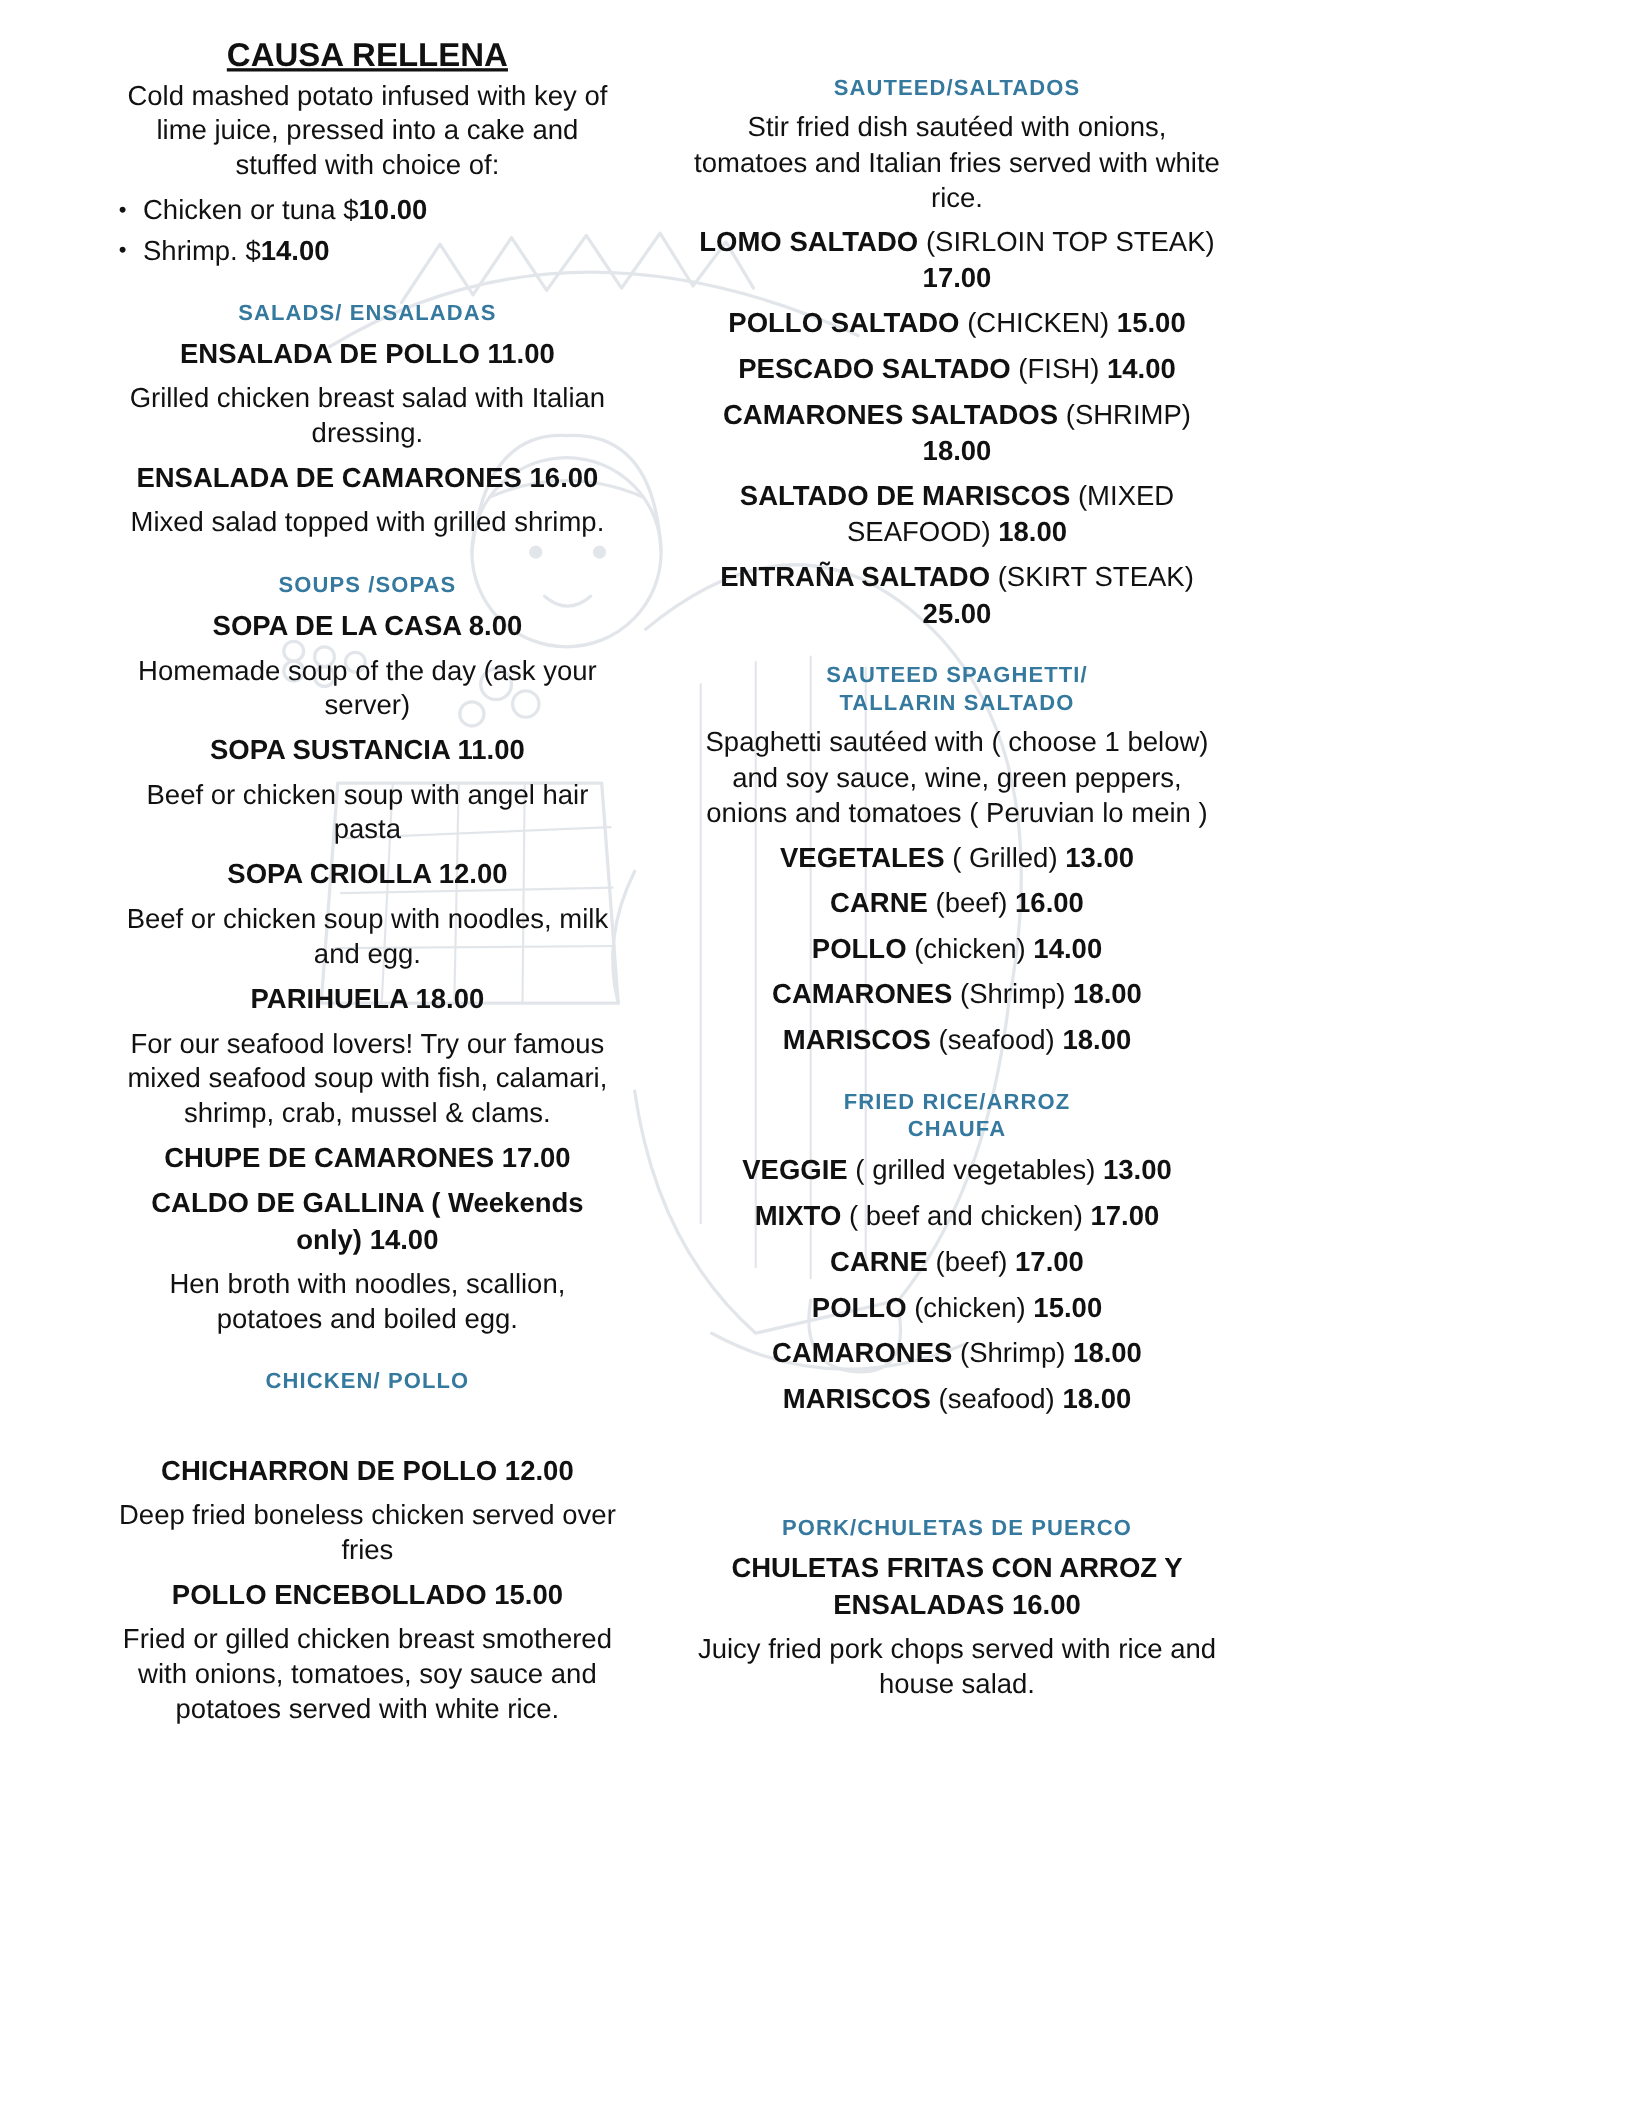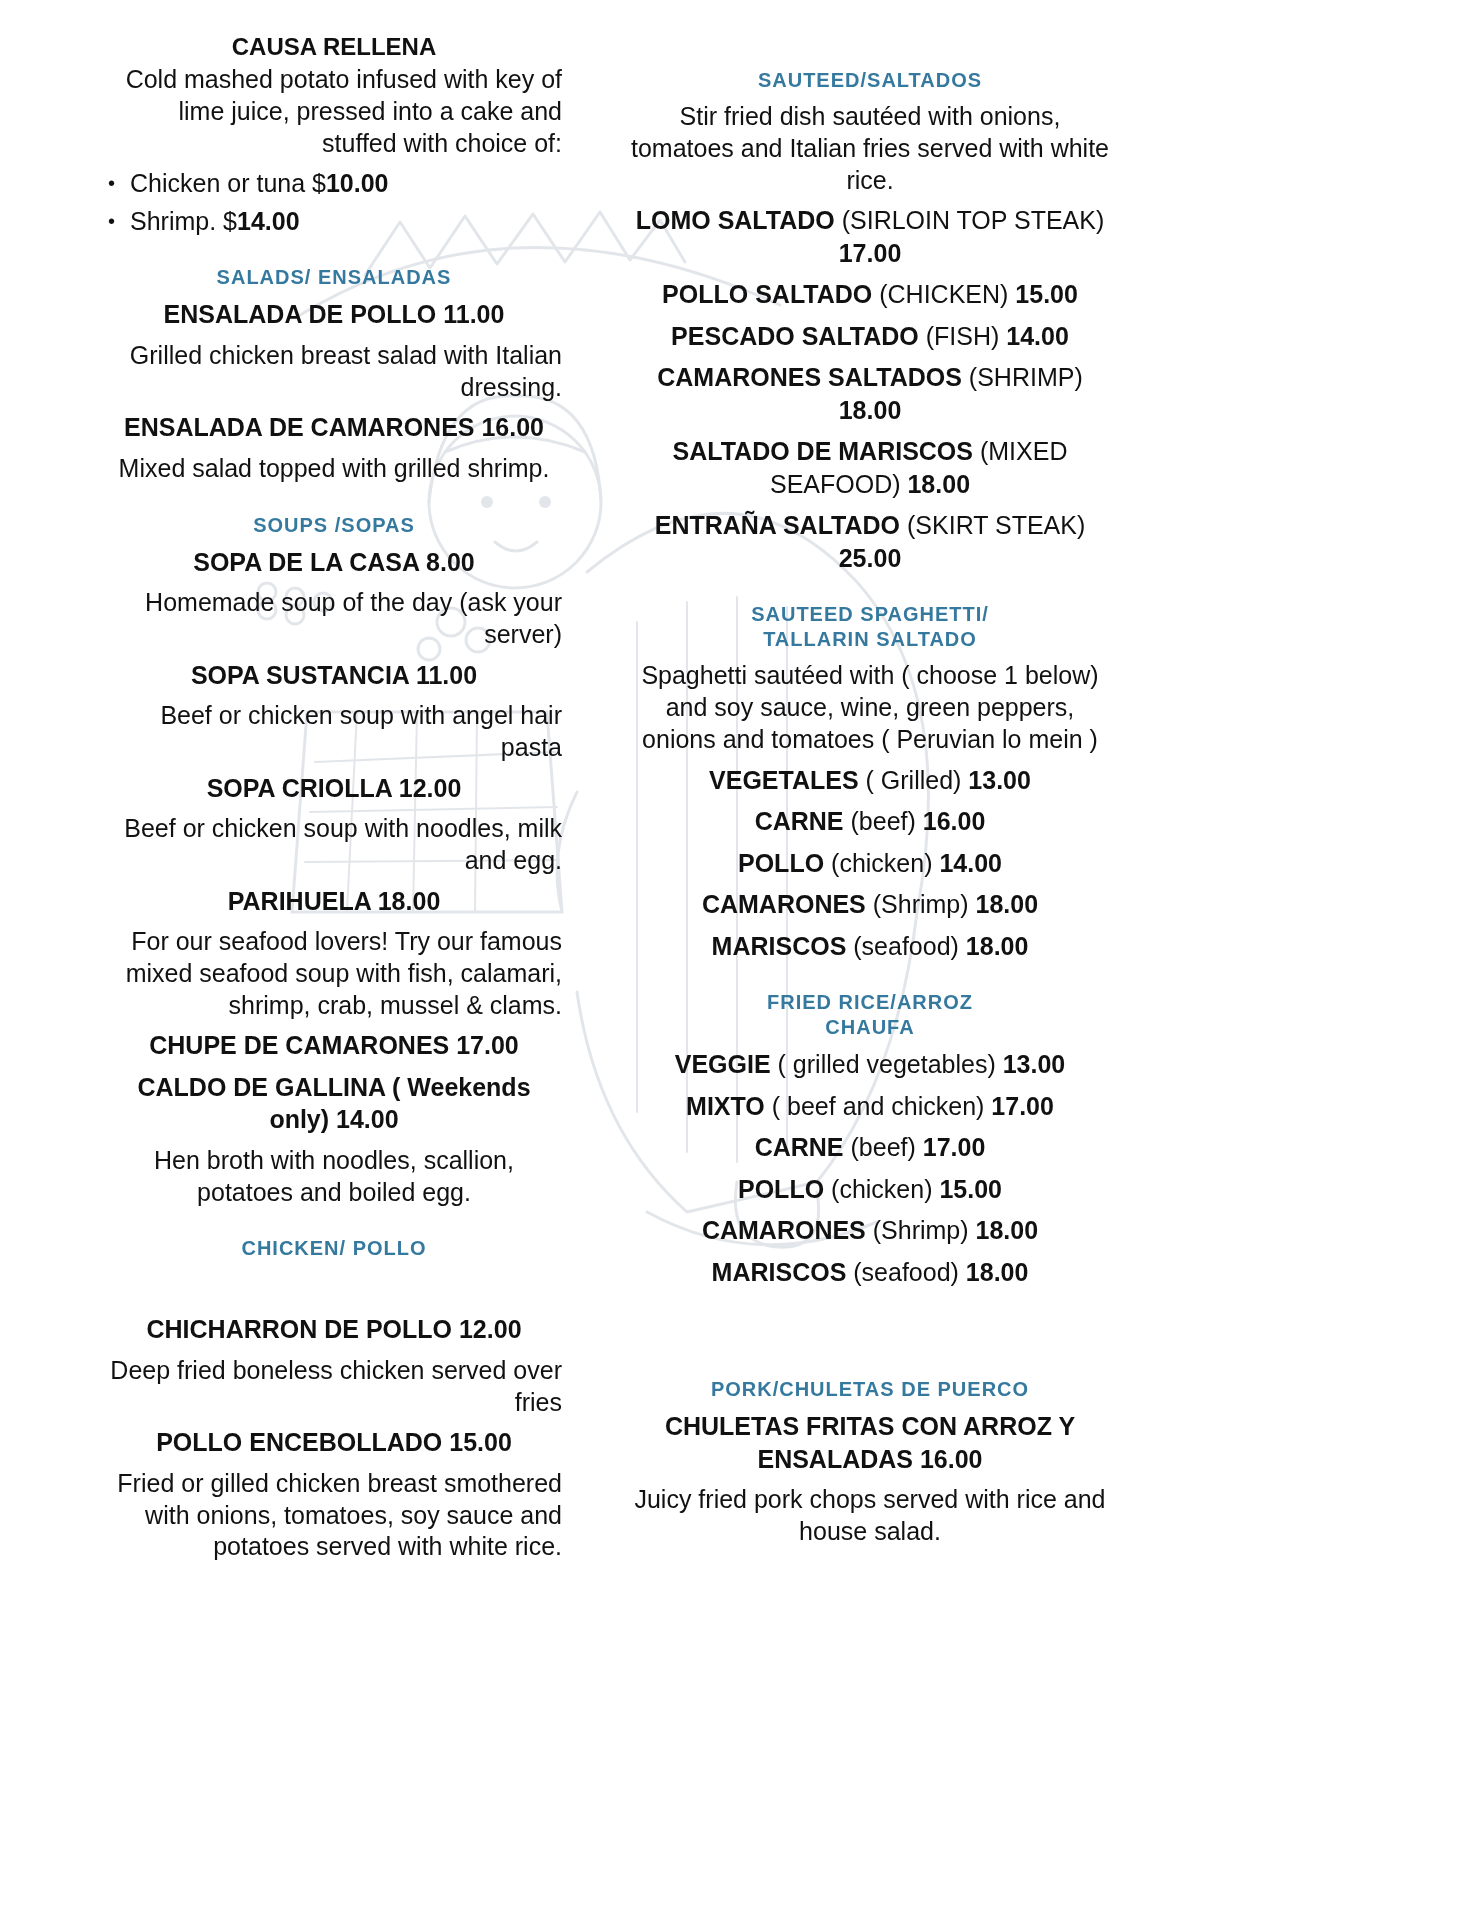--- a/index.html
+++ b/index.html
@@ -19,37 +19,38 @@
     width: 840px; height: 1200px;
     z-index: 0;
     opacity: 0.55;
   }
 
   .col { position: absolute; z-index: 1; }
   .col-left  { left: 106px; top: 32px;  width: 456px; }
   .col-right { left: 626px; top: 40px;  width: 488px; }
 
   .align-center { text-align: center; }
-  .align-left   { text-align: right; }
+  .align-left   { text-align: center; }
 
   .heading {
     font-weight: bold;
     color: var(--accent, #35799f);
     font-size: 20px;
     letter-spacing: 1px;
     line-height: 1.25;
     margin: 28px 0 8px;
   }
   .heading-line { white-space: nowrap; }
 
   .item-title {
-    font-size: 24px;
+    font-size: 30px;
     font-weight: bold;
     line-height: 1.25;
     margin: 0 0 2px;
+    text-decoration: underline;
   }
 
   .desc {
     font-size: 25px;
     line-height: 1.27;
     margin: 1px 0 8px;
   }
 
   .item {
     font-size: 25px;

